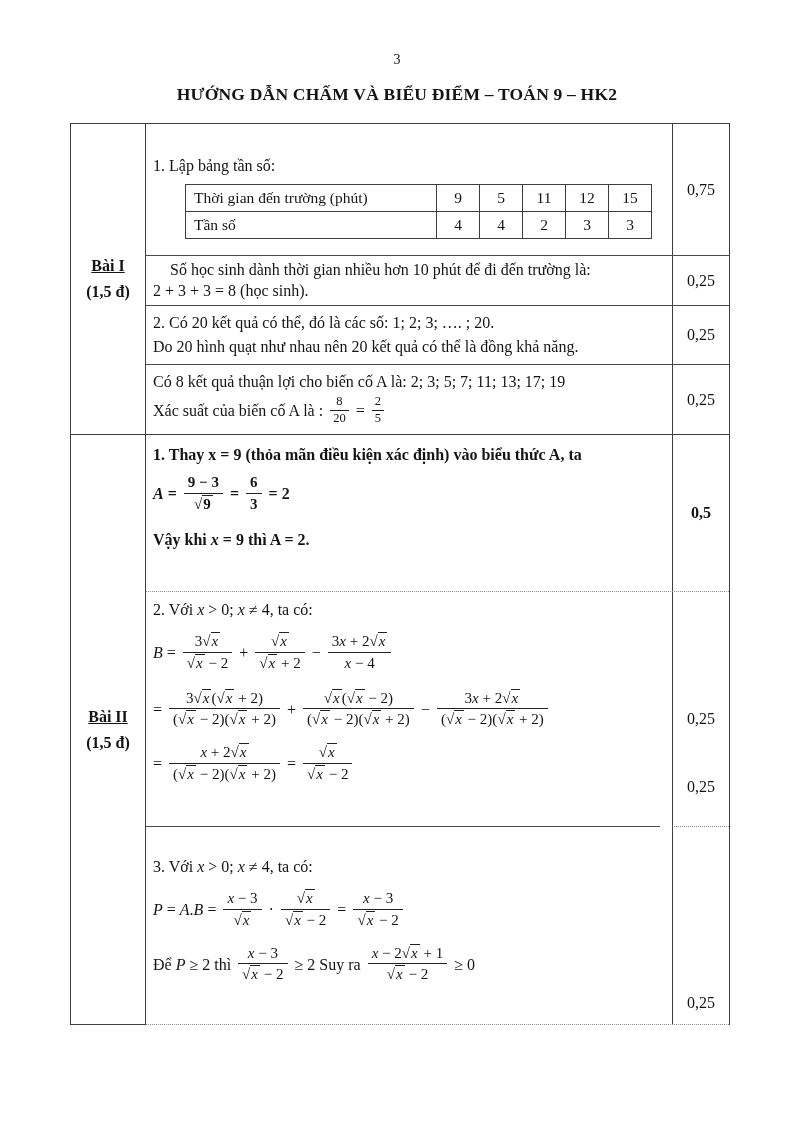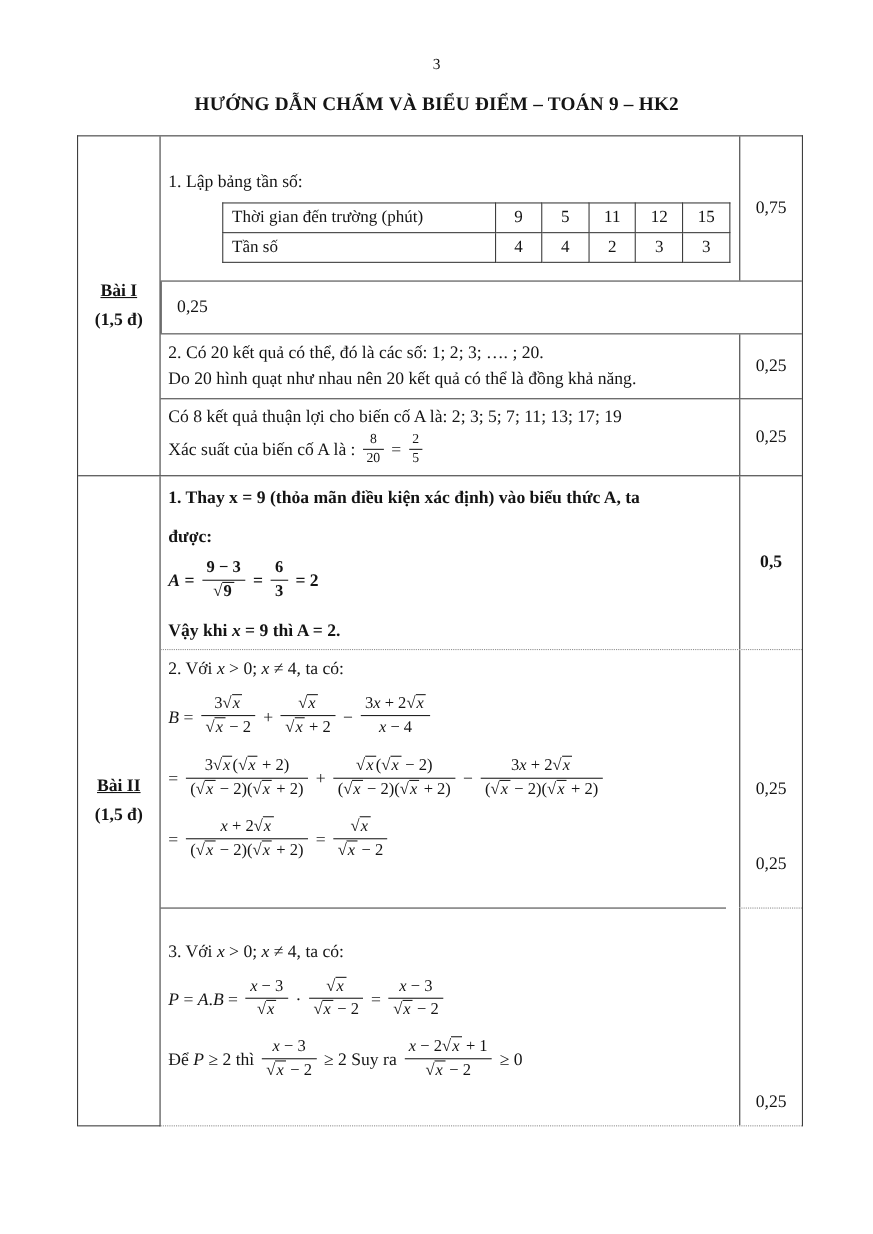--- a/index.html
+++ b/index.html
@@ -34,21 +34,21 @@
   .subrow.mixed-top > .score-cell{border-top:1.3px dotted #8f8f8f;}
   .content-cell{flex:1;min-width:0;font-size:16px;box-sizing:border-box;padding:4px 8px 4px 7px;}
   .score-cell{
     width:57px;flex:0 0 57px;border-left:1.3px solid #3f3f3f;
     display:flex;align-items:center;justify-content:center;
     font-size:16px;box-sizing:border-box;
   }
   .score-cell.twin{flex-direction:column;justify-content:flex-start;padding-top:118px;row-gap:50px;}
   .score-cell.bottom{align-items:flex-end;padding-bottom:12px;}
   .ln{line-height:24px;}
-  .freq-table{border-collapse:collapse;margin:6px 0 0 49px;}
+  .freq-table{border-collapse:collapse;margin:6px 0 0 32px;}
   .freq-table td{
     border:1.2px solid #3f3f3f;font-size:15.5px;height:26px;
     padding:0 6px;text-align:center;
   }
   .freq-table td.lab{width:236px;text-align:left;padding-left:8px;}
   .freq-table td.num{width:30px;}
   
   .frac{display:inline-block;vertical-align:middle;text-align:center;margin:0 3px;position:relative;top:-2px;}
   .fnum{display:block;padding:0 4px 1px 4px;border-bottom:1.2px solid #222;font-size:0.94em;line-height:1.25;}
   .fden{display:block;padding:1px 4px 0 4px;font-size:0.94em;line-height:1.25;}
@@ -96,20 +96,24 @@
             </tr>
           </tbody>
             </table>
         </div>
         <div class="score-cell">
           <span>0,75</span>
         </div>
       </div>
 
       <div class="subrow" style="min-height:48px;">
+        <div class="content-cell" style="padding-top:3px;">
+          <div class="ln" style="line-height:21px;text-indent:17px;">Số học sinh dành thời gian nhiều hơn 10 phút để đi đến trường là:</div>
+          <div class="ln" style="line-height:21px;">2 + 3 + 3 = 8 (học sinh).</div>
+        </div>
         <div class="score-cell">
           <span>0,25</span>
         </div>
       </div>
 
       <div class="subrow" style="min-height:59px;">
         <div class="content-cell" style="padding-top:5px;">
           <div class="ln">2. Có 20 kết quả có thể, đó là các số: 1; 2; 3; …. ; 20.</div>
           <div class="ln">Do 20 hình quạt như nhau nên 20 kết quả có thể là đồng khả năng.</div>
         </div>
@@ -134,21 +138,20 @@
   <div class="section last">
     <div class="label-cell">
       <div class="bai">Bài II</div>
       <div class="pts">(1,5 đ)</div>
     </div>
     <div class="rows-wrap">
 
       <div class="subrow" style="min-height:156px;font-weight:bold;">
         <div class="content-cell" style="padding-top:8px;">
           <div class="ln">1. Thay x = 9 (thỏa mãn điều kiện xác định) vào biểu thức A, ta</div>
-          <div class="ln" style="margin-top:12px;">được:</div>
           <div class="ln" style="margin-top:8px;line-height:normal;"><span class="mvar"><i>A</i></span> = <span class="frac"><span class="fnum">9 − 3</span><span class="fden"><span class="sqrt"><span class="rsign">√</span><span class="rbar">9</span></span></span></span> = <span class="frac"><span class="fnum">6</span><span class="fden">3</span></span> = 2</div>
           <div class="ln" style="margin-top:12px;">Vậy khi <span class="mvar"><i>x</i> = 9</span> thì A = 2.</div>
         </div>
         <div class="score-cell">
           <span>0,5</span>
         </div>
       </div>
 
       <div class="subrow dotted-top" style="min-height:235px;">
         <div class="content-cell" style="padding-top:6px;">

